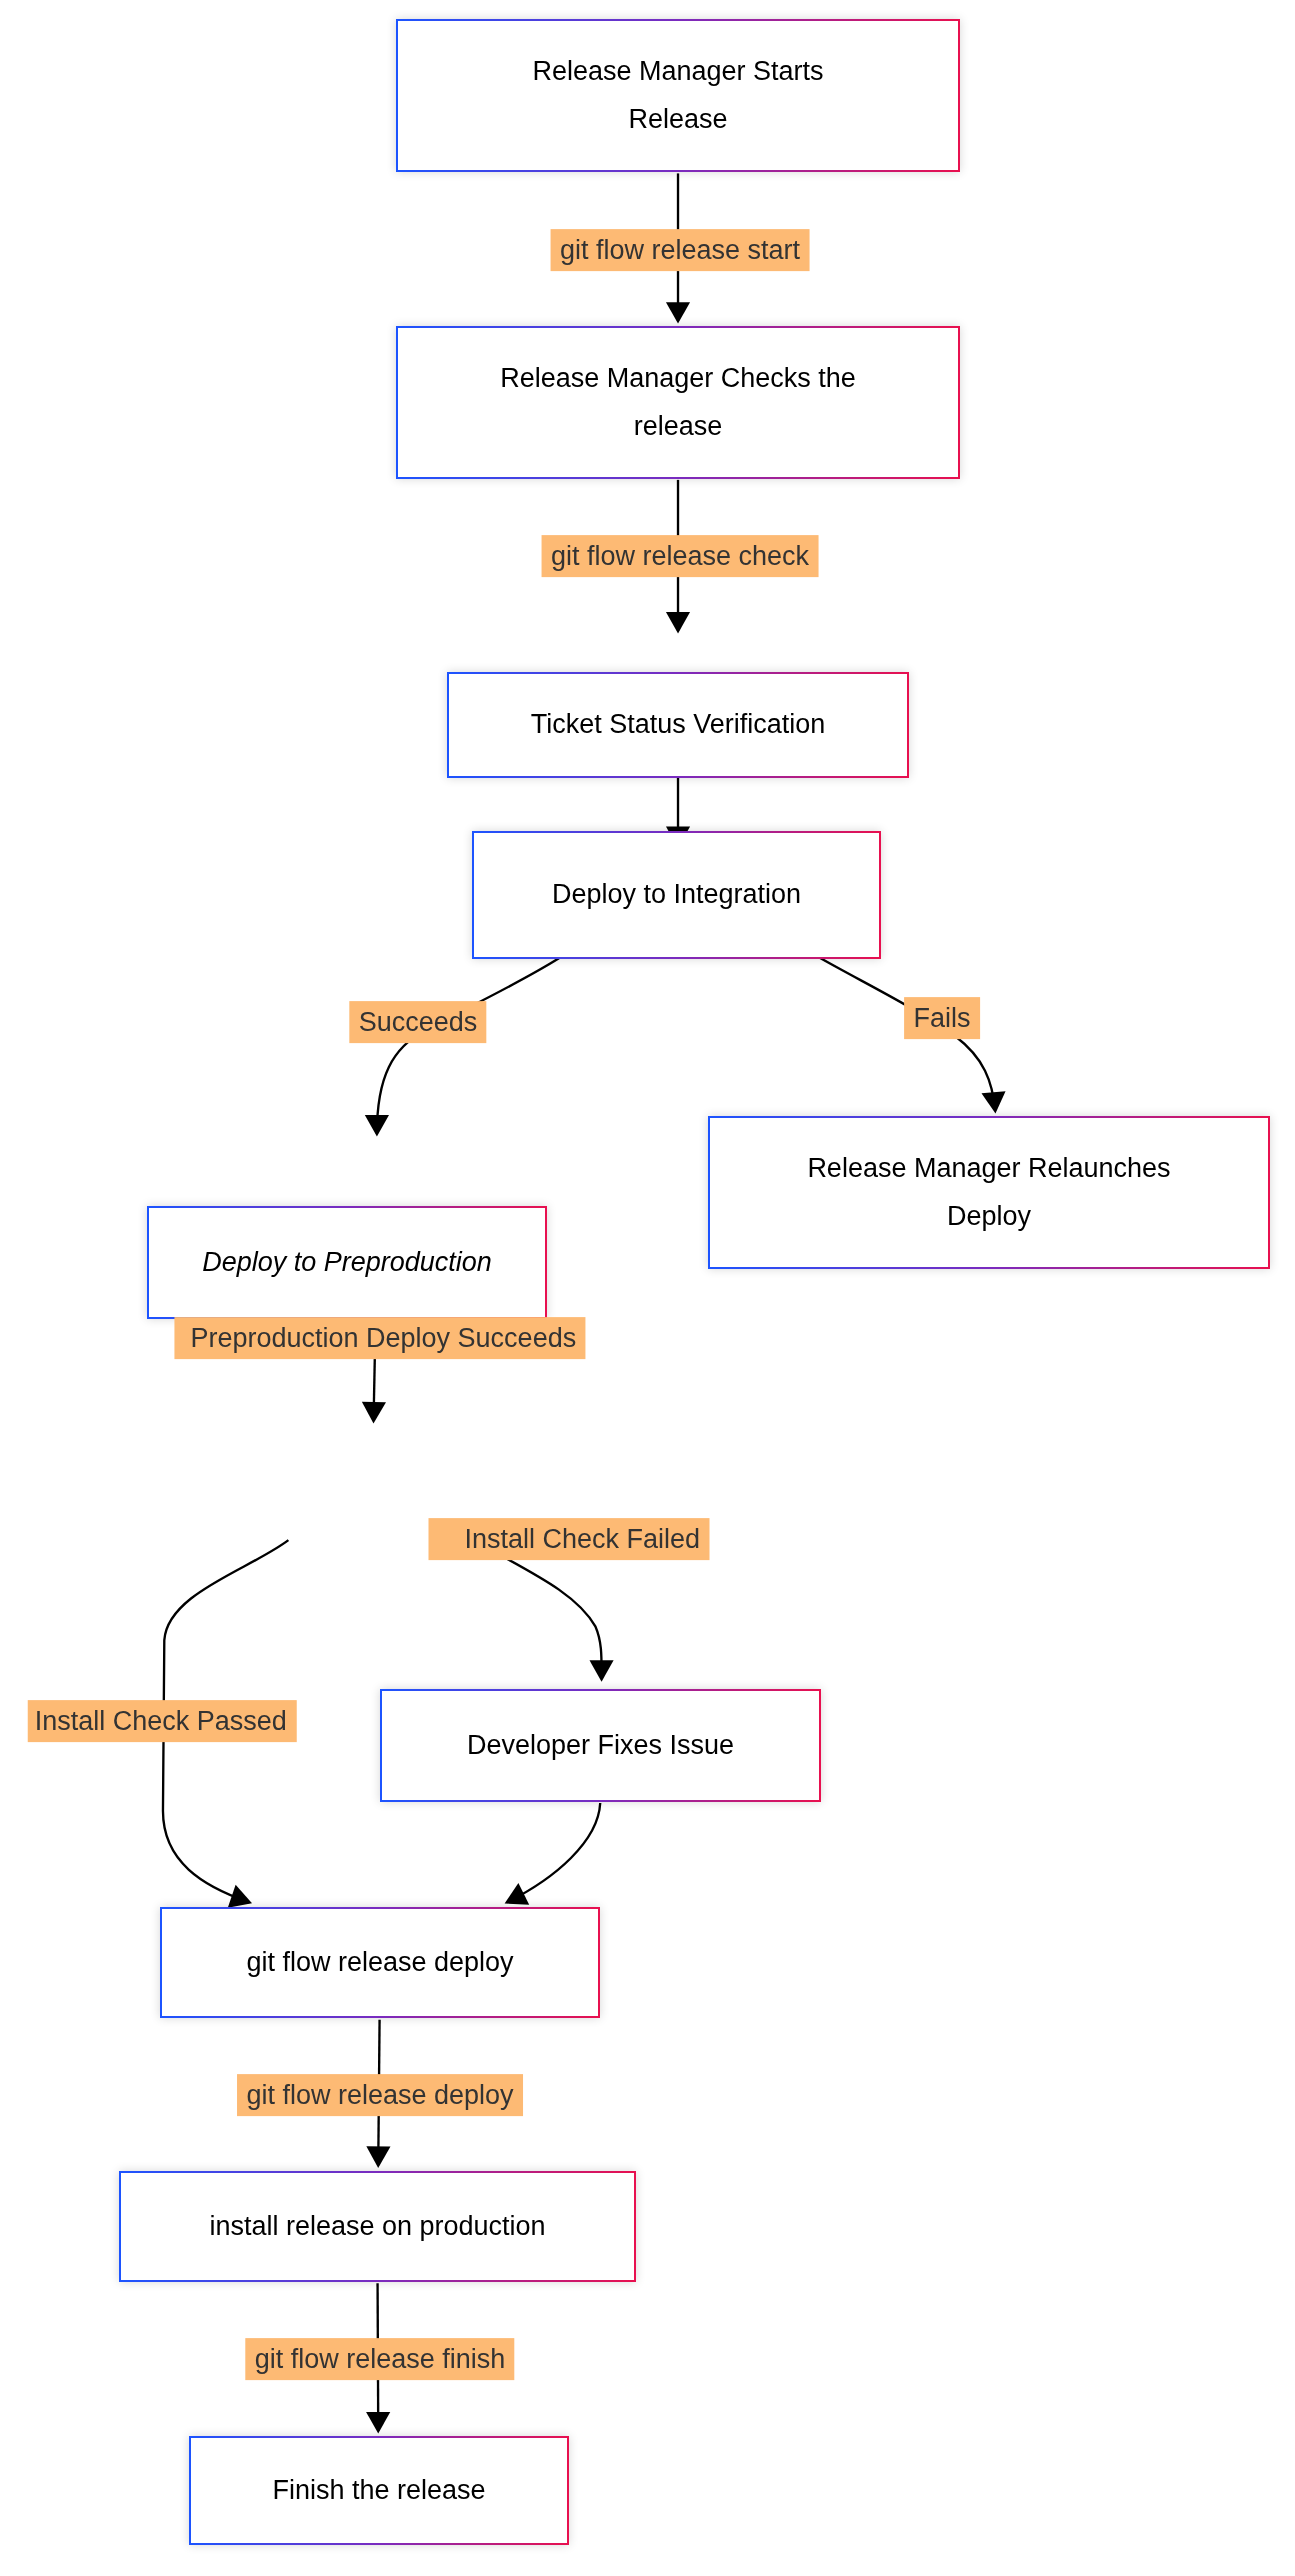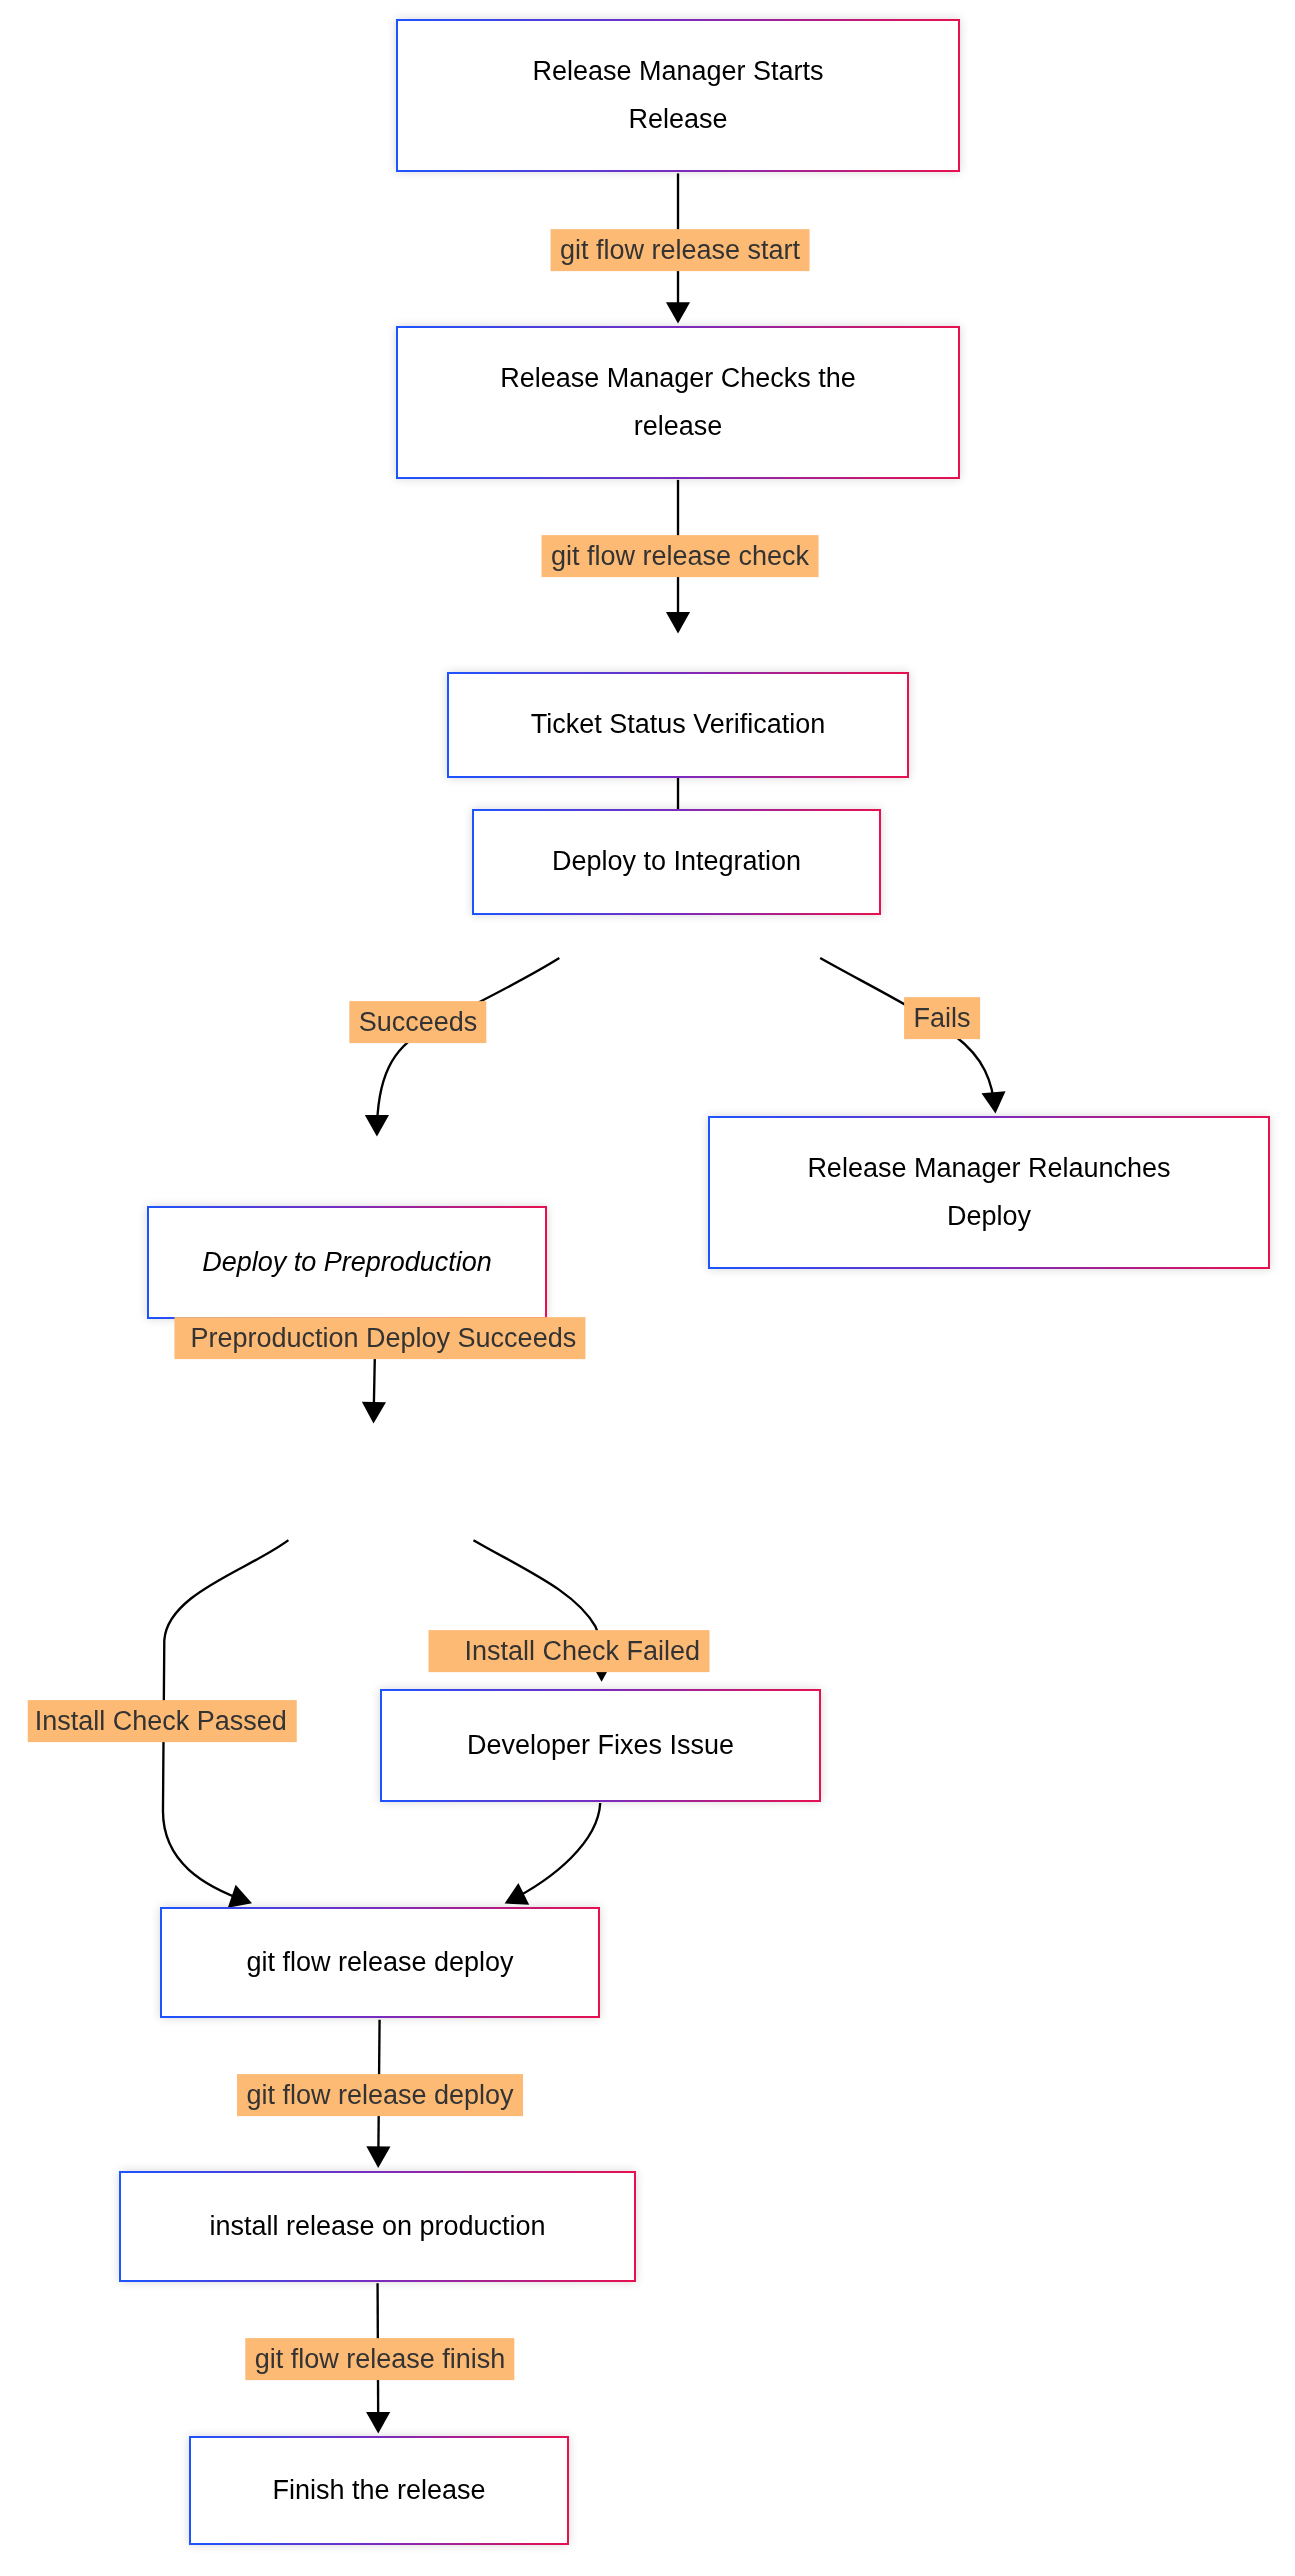--- a/index.html
+++ b/index.html
@@ -75,21 +75,21 @@
   </svg>
 
   <div class="node" style="left:396px; top:19px; width:564px; height:153px;">Release Manager Starts
 Release</div>
 
   <div class="node" style="left:396px; top:326px; width:564px; height:153px;">Release Manager Checks the
 release</div>
 
   <div class="node" style="left:447px; top:672px; width:462px; height:106px;">Ticket Status Verification</div>
 
-  <div class="node" style="left:472px; top:809px; width:409px; height:106px;">Deploy to Integration</div>
+  <div class="node" style="left:472px; top:831px; width:409px; height:128px;">Deploy to Integration</div>
 
   <div class="node" style="left:147px; top:1206px; width:400px; height:113px;font-style:italic;">Deploy to Preproduction</div>
 
   <div class="node" style="left:708px; top:1116px; width:562px; height:153px;">Release Manager Relaunches
 Deploy</div>
 
 
   <div class="node" style="left:380px; top:1689px; width:441px; height:113px;text-align:right;">Developer Fixes Issue</div>
 
   <div class="node" style="left:160px; top:1907px; width:440px; height:111px;">git flow release deploy</div>
@@ -101,21 +101,21 @@
   <div class="edge-label" style="left:680px; top:250px;">git flow release start</div>
 
   <div class="edge-label" style="left:680px; top:556px;">git flow release check</div>
 
   <div class="edge-label" style="left:418px; top:1022px;">Succeeds</div>
 
   <div class="edge-label" style="left:942px; top:1018px;">Fails</div>
 
   <div class="edge-label" style="left:380px; top:1338px;padding-left:16px;">Preproduction Deploy Succeeds</div>
 
-  <div class="edge-label" style="left:569px; top:1651px;padding-left:36px;">Install Check Failed</div>
+  <div class="edge-label" style="left:569px; top:1539px;padding-left:36px;">Install Check Failed</div>
 
   <div class="edge-label" style="left:162px; top:1721px;padding-left:7px;">Install Check Passed</div>
 
   <div class="edge-label" style="left:380px; top:2095px;">git flow release deploy</div>
 
   <div class="edge-label" style="left:380px; top:2359px;">git flow release finish</div>
 
 </div>
 
 

